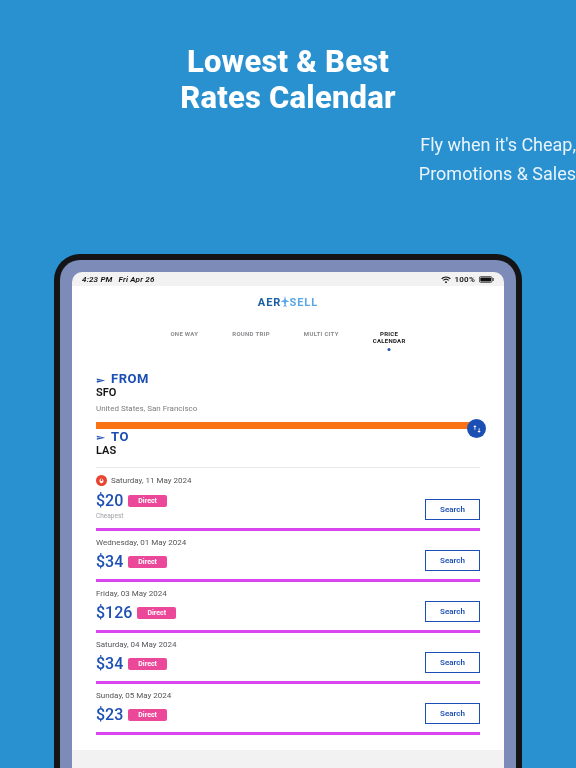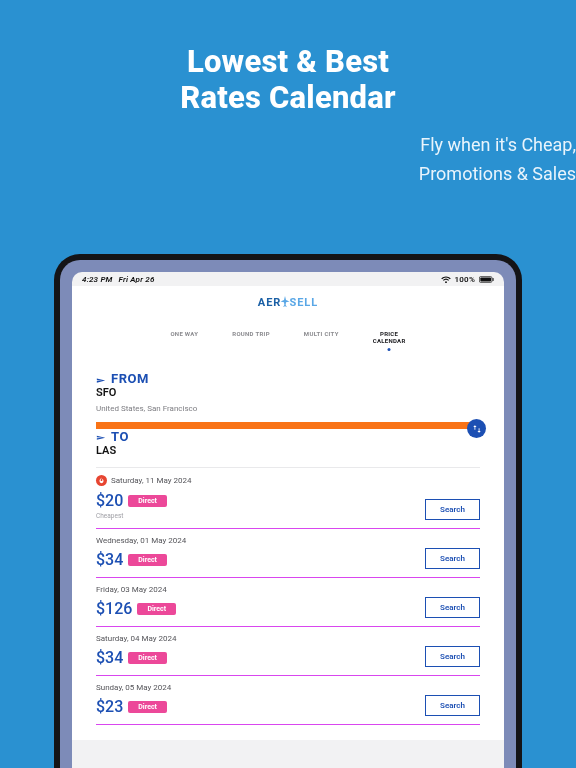--- a/index.html
+++ b/index.html
@@ -25,21 +25,21 @@
   .tab.active::after { content: ""; position: absolute; left: 50%; transform: translateX(-50%); top: calc(100% + 4px); width: 3px; height: 3px; border-radius: 50%; background: #1c4fb3; }
   .app-body { background: #fff; padding: 10px 24px 0 24px; }
   .section-label { display: flex; align-items: center; gap: 6px; font-size: 13px; font-weight: 700; letter-spacing: 0.5px; color: #1c4fb3; margin-top: 8px; }
   .section-label.to { margin-top: 0; }
   .plane-icon { width: 9px; height: 9px; }
   .city-code { font-size: 11px; font-weight: 600; color: #111; }
   .city-sub { font-size: 8px; color: #7d7d82; margin-top: 5px; border-bottom: 7px solid #f97316; padding-bottom: 9px; }
   .swap-wrap { position: relative; height: 0; }
   .swap-btn { position: absolute; right: -6px; top: -10px; width: 19px; height: 19px; border-radius: 50%; background: #1c4fb3; display: flex; align-items: center; justify-content: center; cursor: pointer; }
   .results { margin-top: 10px; }
-  .result-row { border-top: 1px solid #d946ef; padding: 7px 0 8px 0; display: flex; justify-content: space-between; align-items: flex-end; }
+  .result-row { border-top: 3px solid #d946ef; padding: 7px 0 8px 0; display: flex; justify-content: space-between; align-items: flex-end; }
   .result-row:first-child { border-top: 1px solid #e9e9eb; }
   .result-left { }
   .date-line { display: flex; align-items: center; gap: 4px; font-size: 8px; color: #55555a; }
   .fire-badge { width: 11px; height: 11px; border-radius: 50%; background: #e74531; display: flex; align-items: center; justify-content: center; }
   .price-line { display: flex; align-items: center; gap: 5px; margin-top: 5px; }
   .price { font-size: 16px; font-weight: 500; color: #1c4fb3; }
   .direct-pill { background: #ec4899; color: #fff; font-size: 7px; font-weight: 700; padding: 2px 10px; border-radius: 2px; }
   .cheapest { font-size: 6.5px; color: #a0a0a6; margin-top: 2px; }
   .search-btn { border: 1px solid #1c4fb3; color: #1c4fb3; font-size: 8px; font-weight: 600; padding: 5px 14px; border-radius: 0; background: #fff; cursor: pointer; }
 </style>

